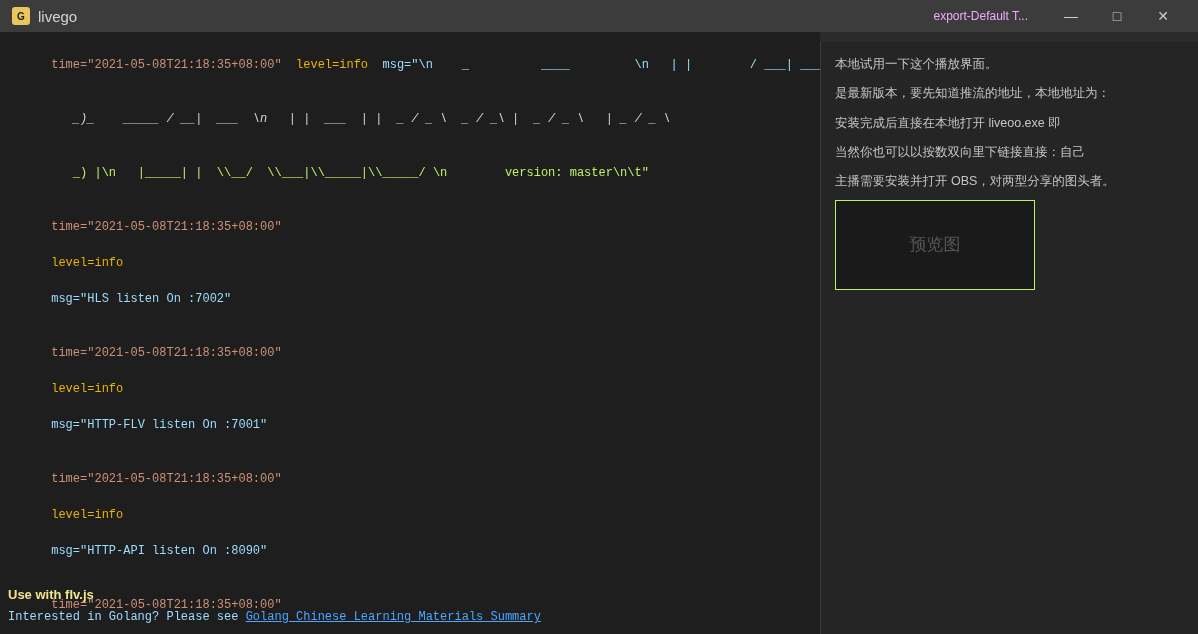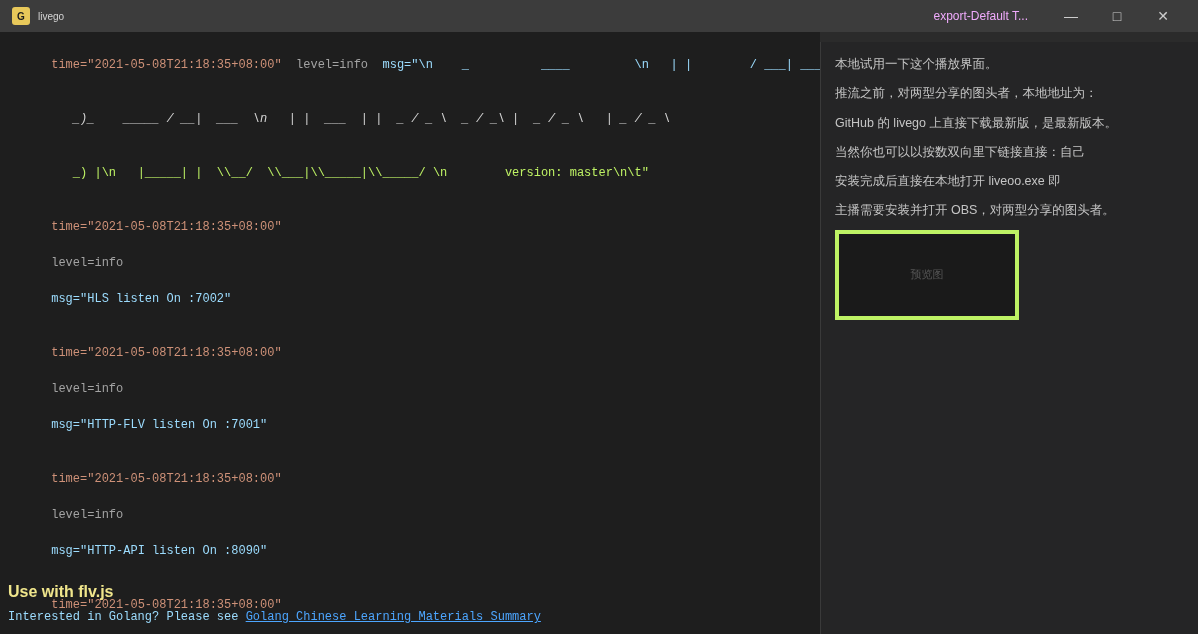--- a/index.html
+++ b/index.html
@@ -24,21 +24,21 @@
 
     .titlebar-icon {
       width: 18px;
       height: 18px;
       margin-right: 8px;
       flex-shrink: 0;
     }
 
     .titlebar-title {
       color: #d4d4d4;
-      font-size: 10px;
+      font-size: 15px;
       font-family: 'Segoe UI', sans-serif;
       flex: 1;
     }
 
     .titlebar-extra {
       color: #f0abfc;
       font-size: 12px;
       font-family: 'Segoe UI', sans-serif;
       margin-right: 20px;
     }
@@ -82,21 +82,21 @@
       overflow: hidden;
       flex-shrink: 0;
     }
 
     .terminal-line {
       white-space: pre;
       font-family: 'Courier New', Courier, monospace;
     }
 
     .term-time { color: #ce9178; }
-    .term-level { color: #a3a3a3; }
+    .term-level { color: #eab308; }
     .term-msg { color: #9cdcfe; }
     .term-muted { color: #888; }
 
     
     .right-panel {
       flex: 1;
       background: #252526;
       color: #cccccc;
       font-size: 12.5px;
       font-family: 'Microsoft YaHei', 'Segoe UI', sans-serif;
@@ -106,35 +106,35 @@
       line-height: 1.7;
       margin-top: 10px;
     }
 
     .right-panel p {
       margin-bottom: 8px;
       color: #c5c5c5;
     }
 
     .thumbnail-area {
-      width: 184px;
+      width: 200px;
       height: 90px;
       background: #1a1a1a;
-      border: 4px solid #bef264;
+      border: 1px solid #bef264;
       margin-top: 8px;
       display: flex;
       align-items: center;
       justify-content: center;
       color: #555;
-      font-size: 11px;
+      font-size: 17px;
     }
 
     .use-with-flvjs {
       color: #f0e68c;
-      font-size: 16px;
+      font-size: 13px;
       font-family: 'Segoe UI', sans-serif;
       font-weight: 600;
       margin-bottom: 4px;
     }
 
     .bottom-link-line {
       color: #9cdcfe;
       font-size: 12px;
       font-family: 'Courier New', Courier, monospace;
     }
@@ -212,23 +212,22 @@
       <div class="use-with-flvjs">Use with flv.js</div>
       <div class="bottom-link-line">
         <span>Interested in Golang? Please see </span>
         <a href="#">Golang Chinese Learning Materials Summary</a>
       </div>
     </div>
   </div>
 
   <div class="right-panel">
     <p>本地试用一下这个播放界面。</p>
-    <p>推流之前，对两型分享的图头者，本地地址为：</p>
-    <p>GitHub 的 livego 上直接下载最新版，是最新版本。</p>
+    <p>是最新版本，要先知道推流的地址，本地地址为：</p>
+    <p>安装完成后直接在本地打开 liveoo.exe 即</p>
     <p>当然你也可以以按数双向里下链接直接：自己</p>
-    <p>安装完成后直接在本地打开 liveoo.exe 即</p>
     <p>主播需要安装并打开 OBS，对两型分享的图头者。</p>
     <div class="thumbnail-area">
       <span>预览图</span>
     </div>
   </div>
 
 </div>
 
 </body></html>

